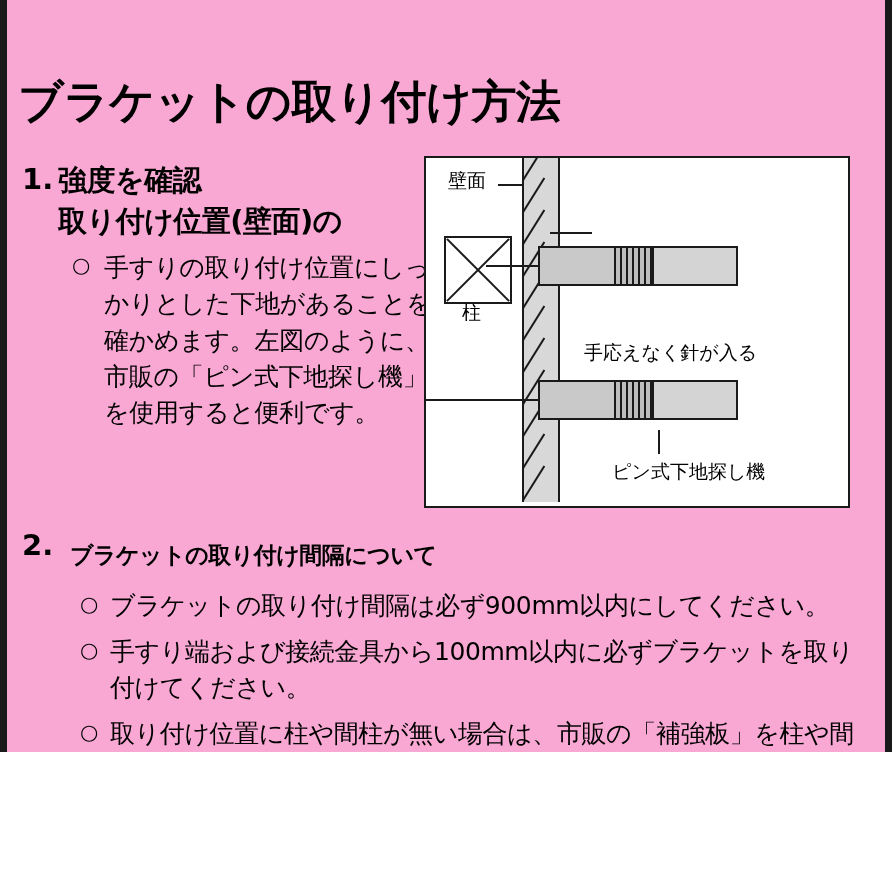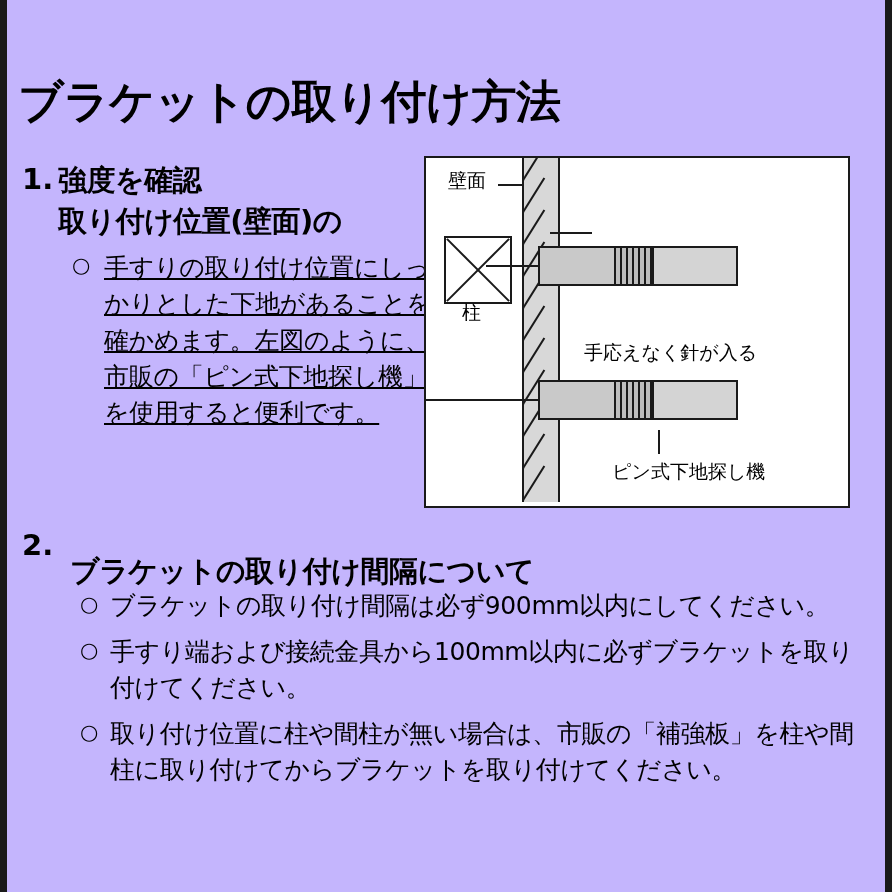--- a/index.html
+++ b/index.html
@@ -7,22 +7,22 @@
     padding: 0;
     background: #ffffff;
   }
   body {
     font-family: "DejaVu Sans", "Liberation Sans", sans-serif;
     color: #000000;
   }
   #page {
     position: relative;
     width: 892px;
-    height: 892px;
-    background: #c4b5fd;
+    height: 752px;
+    background: #f9a8d4;
     overflow: hidden;
   }
   .frame-border {
     position: absolute;
     background: #1a1a1a;
   }
   .border-left { left: 0; top: 0; width: 7px; height: 892px; }
   .border-right { right: 0; top: 0; width: 7px; height: 892px; }
 
   
@@ -66,21 +66,20 @@
   }
   .sec1-body .bullet-mark {
     position: absolute;
     left: 0;
     top: 0;
     font-size: 21px;
   }
   .sec1-body .bullet-text {
     display: block;
     margin-left: 32px;
-    text-decoration: underline;
   }
 
   
   .figure {
     position: absolute;
     left: 424px;
     top: 156px;
     width: 422px;
     height: 348px;
     border: 2px solid #1a1a1a;
@@ -199,22 +198,22 @@
   .sec2-num {
     position: absolute;
     left: 22px;
     top: 528px;
     font-size: 29px;
     font-weight: bold;
   }
   .sec2-head {
     position: absolute;
     left: 70px;
-    top: 552px;
-    font-size: 29px;
+    top: 540px;
+    font-size: 23px;
     font-weight: bold;
     letter-spacing: -0.5px;
     white-space: nowrap;
   }
   .sec2-list {
     position: absolute;
     left: 80px;
     top: 588px;
     width: 790px;
     font-size: 25px;

